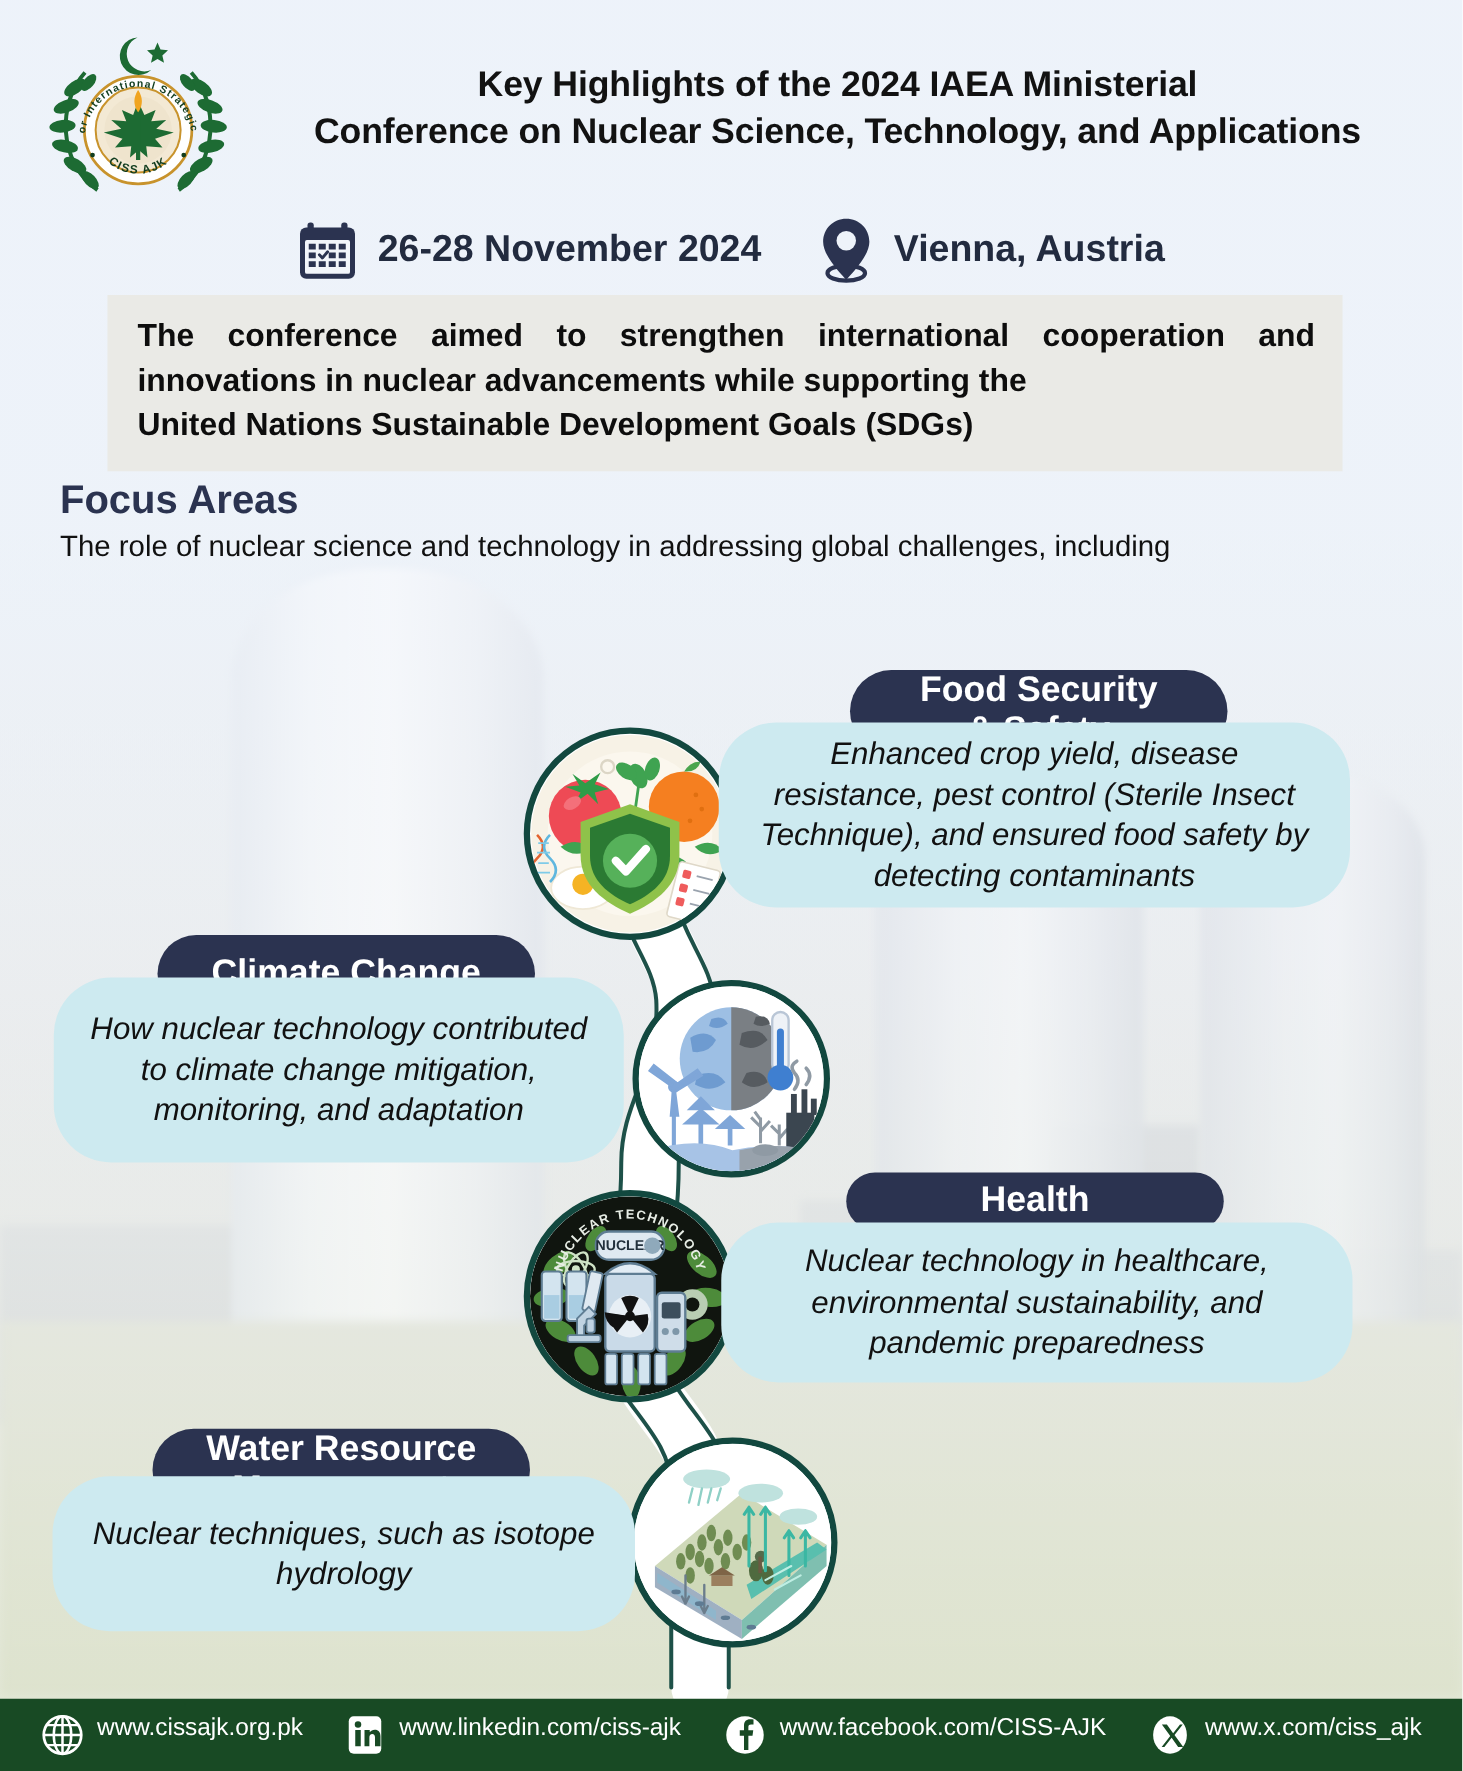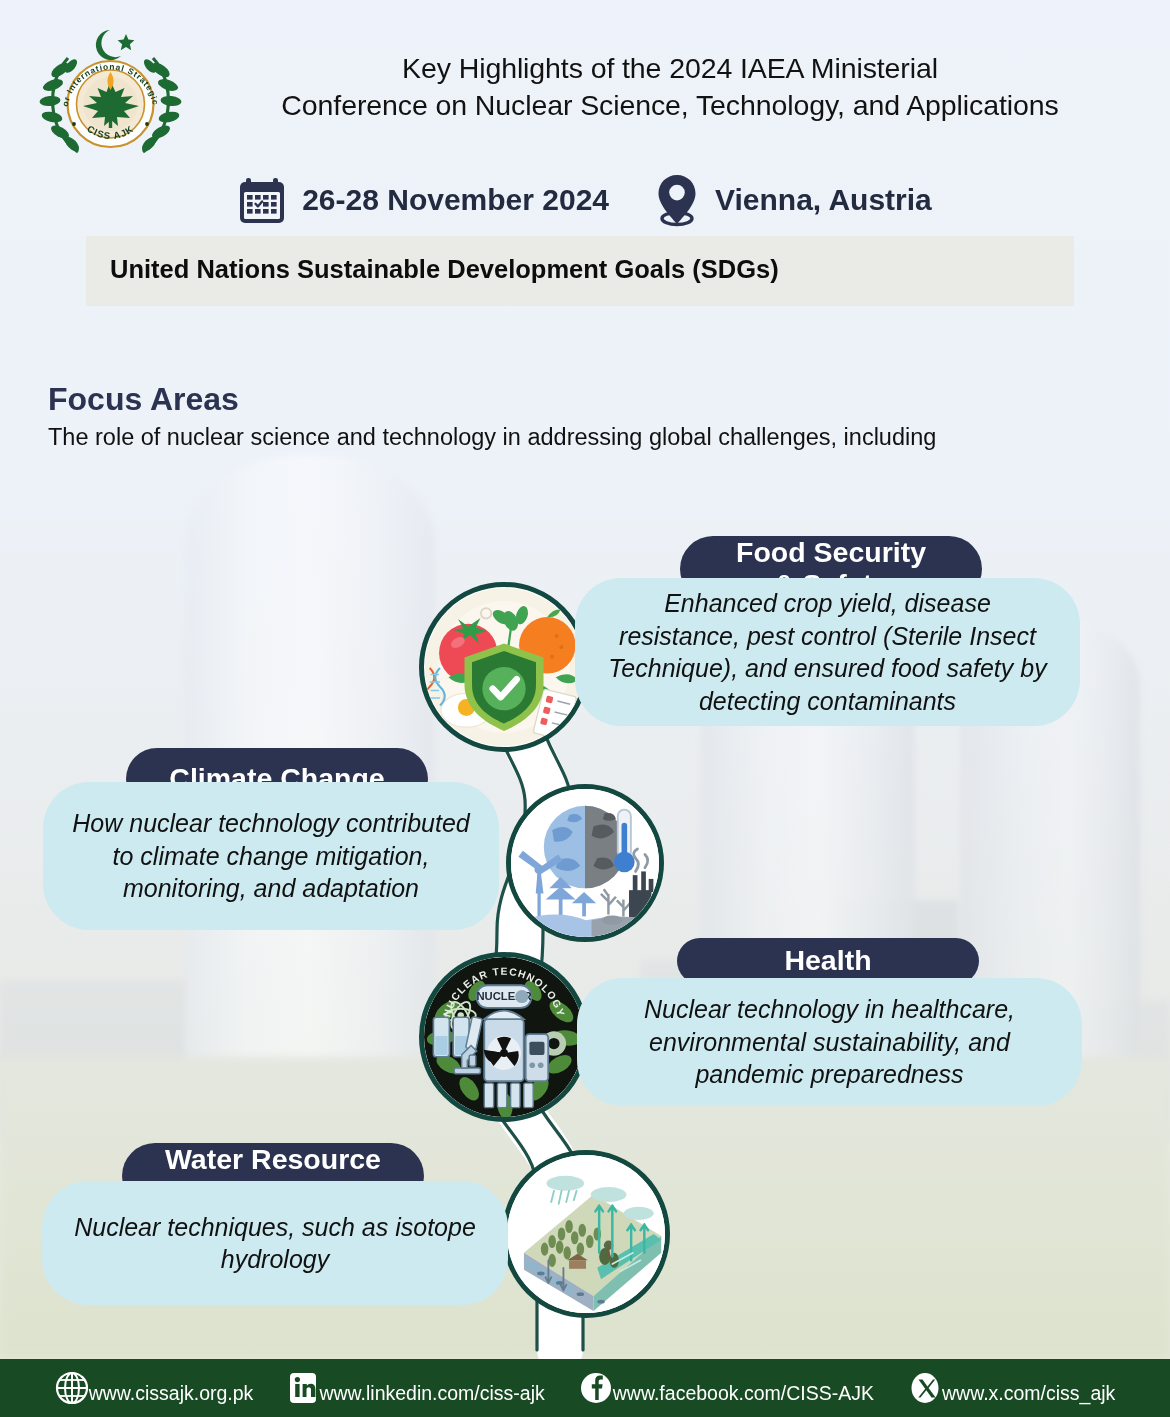--- a/index.html
+++ b/index.html
@@ -52,21 +52,21 @@
                 rgba(240,242,243,.46) 55%,rgba(235,238,230,.52) 80%,rgba(228,234,214,.58) 100%);
   }
 
   
   .header { position:absolute; left:0; top:0; width:1170px; height:150px; }
   .logo { position:absolute; left:38px; top:24px; width:145px; height:140px; }
 
   .title {
     position:absolute; left:220px; top:50px; width:900px;
     text-align:center; color:#121212;
-    font-size:28.5px; font-weight:normal; line-height:1.30; letter-spacing:-0.1px;
+    font-size:28.5px; font-weight:bold; line-height:1.30; letter-spacing:-0.1px;
   }
 
   .meta { position:absolute; left:0; top:168px; width:1170px; height:64px; }
   .meta-inner { display:flex; align-items:center; justify-content:center; gap:46px; height:64px; }
   .meta-item { display:flex; align-items:center; gap:16px; }
   .meta-text { font-size:30px; font-weight:bold; color:#222b3f; white-space:nowrap; }
 
   
   .aimbox {
     position:absolute; left:86px; top:236px; width:988px;
@@ -110,21 +110,21 @@
     position:absolute; background:#cdeaf0; border-radius:46px;
     display:flex; align-items:center; justify-content:center; text-align:center;
     color:#111; line-height:1.30; padding:14px 26px;font-style:italic;
   }
 
   
   .footer {
     position:absolute; left:0; bottom:0; width:1170px; height:58px;
     background:#184a24; display:flex; align-items:center; justify-content:center; gap:34px;
   }
-  .foot-item { display:flex; align-items:flex-end; }
+  .foot-item { display:flex; align-items:flex-start; gap:11px; }
   .foot-item span { color:#fff; font-size:19.5px; white-space:nowrap; }
 
   svg { display:block; }
 </style>
 </head>
 <body>
 
 <div class="poster">
 
   <div class="bg">
@@ -239,21 +239,21 @@
             <circle cx="22" cy="19.6" r="7.8" fill="#eef3fa"></circle>
           </svg>
         </span>
         <span class="meta-text">Vienna, Austria</span>
       </div>
     </div>
   </div>
 
   <div class="aimbox">
     <p>
-      <span class="lastline b">United Nations Sustainable Development Goals (SDGs)</span>
+      <span>The conference aimed to strengthen international cooperation and innovations in nuclear advancements while supporting the </span><span class="lastline b">United Nations Sustainable Development Goals (SDGs)</span>
     </p>
   </div>
 
   <div class="focus-title">Focus Areas</div>
   <div class="focus-sub">The role of nuclear science and technology in addressing global challenges, including</div>
 
   <svg class="flow" viewBox="0 0 1170 1417">
     <path d="M505 640
              C 505 740, 545 760, 548 800
              C 551 855, 520 880, 520 930

